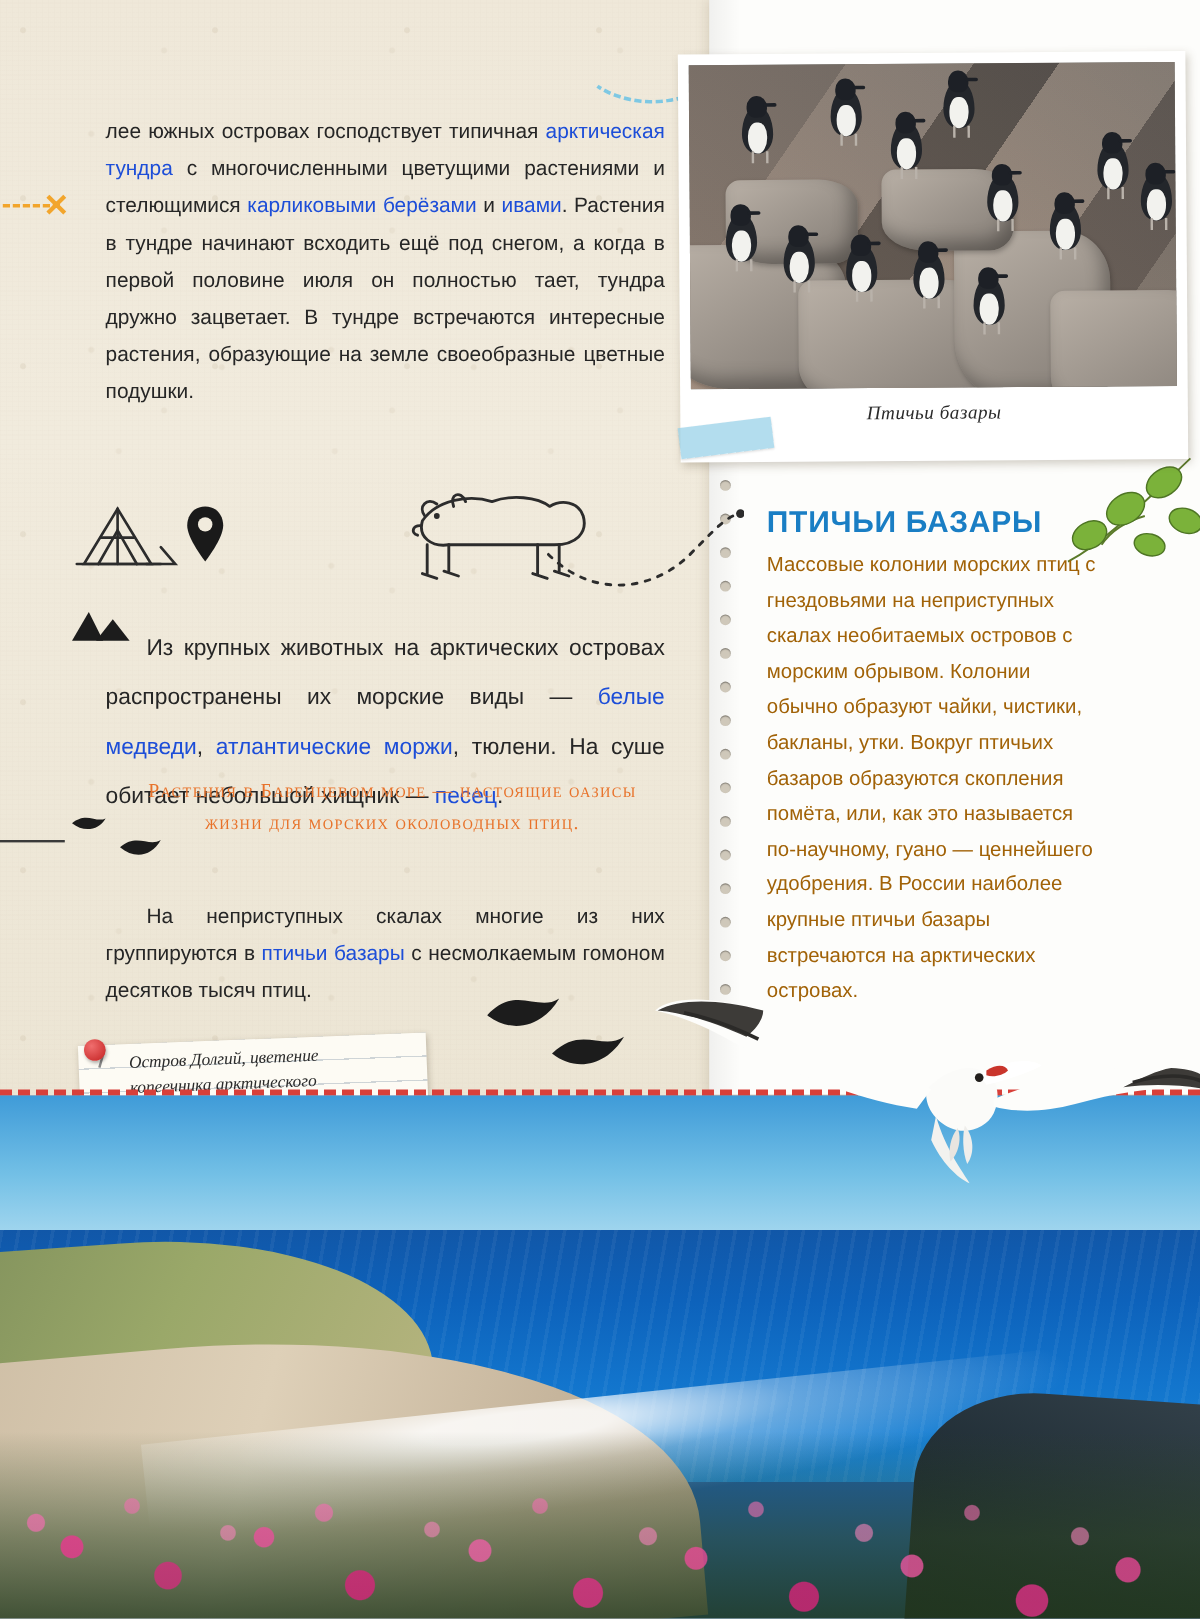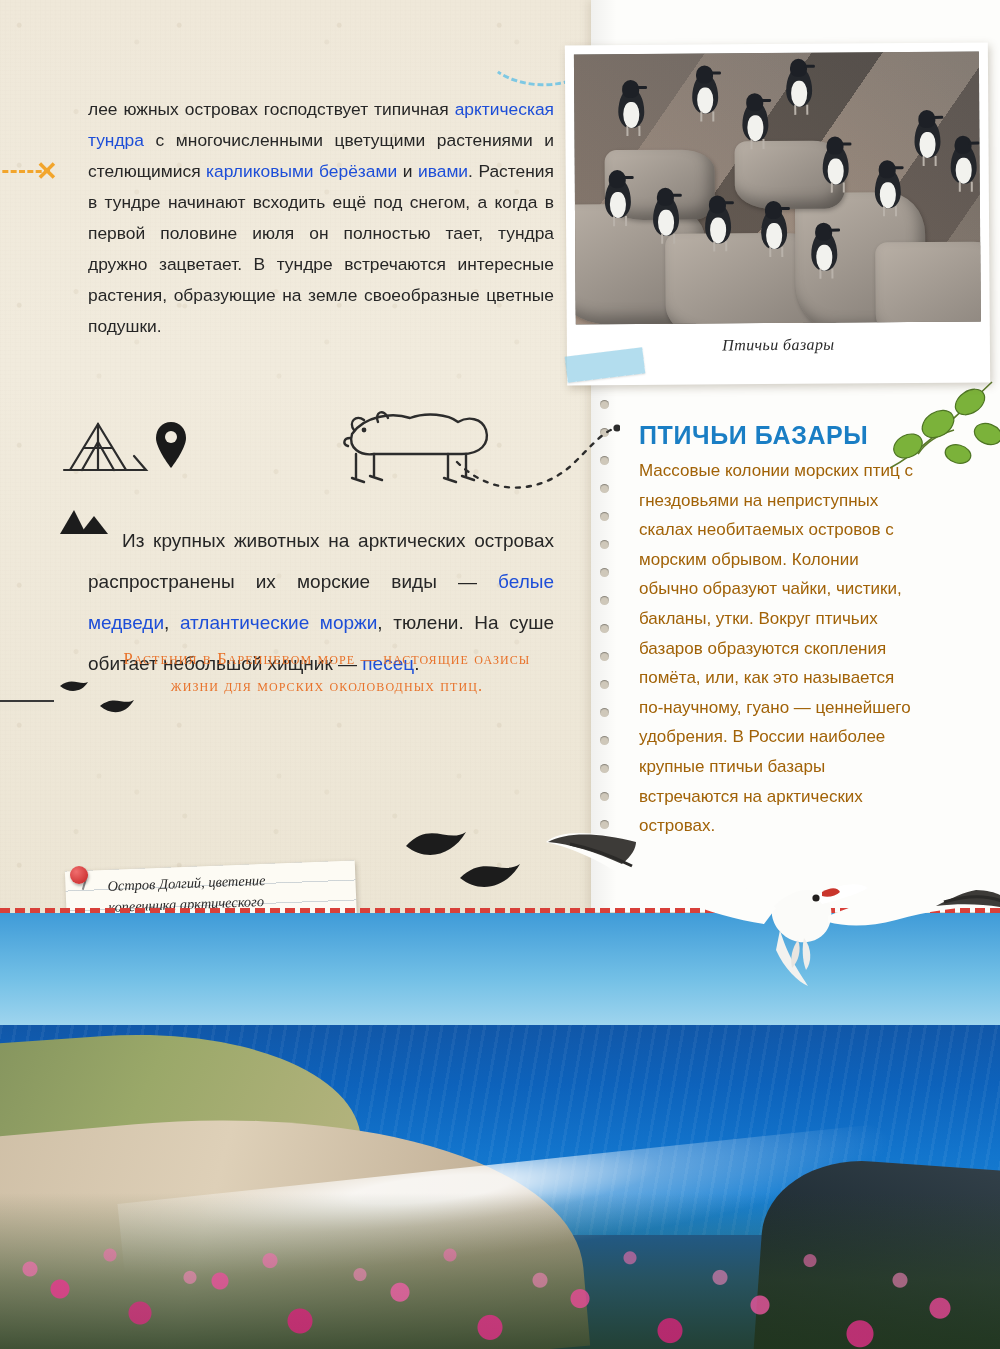--- a/index.html
+++ b/index.html
@@ -500,20 +500,23 @@
 
   <svg class="doodle" style="left:54px; top:672px; width:110px; height:56px;" viewBox="0 0 110 56">
     <path d="M6 14 C18 4 26 14 34 10 C28 20 16 22 6 14 Z" fill="#1c1c1c"></path>
     <path d="M46 34 C60 22 70 34 80 28 C72 42 58 44 46 34 Z" fill="#1c1c1c"></path>
   </svg>
   <svg class="doodle" style="left:400px; top:818px; width:150px; height:80px;" viewBox="0 0 150 80">
     <path d="M6 28 C30 2 48 26 66 14 C52 38 26 44 6 28 Z" fill="#1c1c1c"></path>
     <path d="M60 60 C84 36 102 58 120 46 C106 70 80 76 60 60 Z" fill="#1c1c1c"></path>
   </svg>
 
+  <div class="para-3">
+    <span>На неприступных скалах многие из них группируются в </span><span class="b-blue">птичьи базары</span><span> с несмолкаемым гомоном десятков тысяч птиц.</span>
+  </div>
 
   <div class="photo-card">
     <div class="ph">
       <div class="cliff"></div>
       <div class="rock" style="left:-20px; top:150px; width:150px; height:120px;"></div>
       <div class="rock" style="left:90px; top:180px; width:170px; height:110px;"></div>
       <div class="rock" style="left:220px; top:140px; width:130px; height:140px;"></div>
       <div class="rock" style="left:300px; top:190px; width:140px; height:110px;"></div>
       <div class="rock" style="left:30px; top:96px; width:110px; height:70px;"></div>
       <div class="rock" style="left:160px; top:88px; width:110px; height:68px;"></div>

